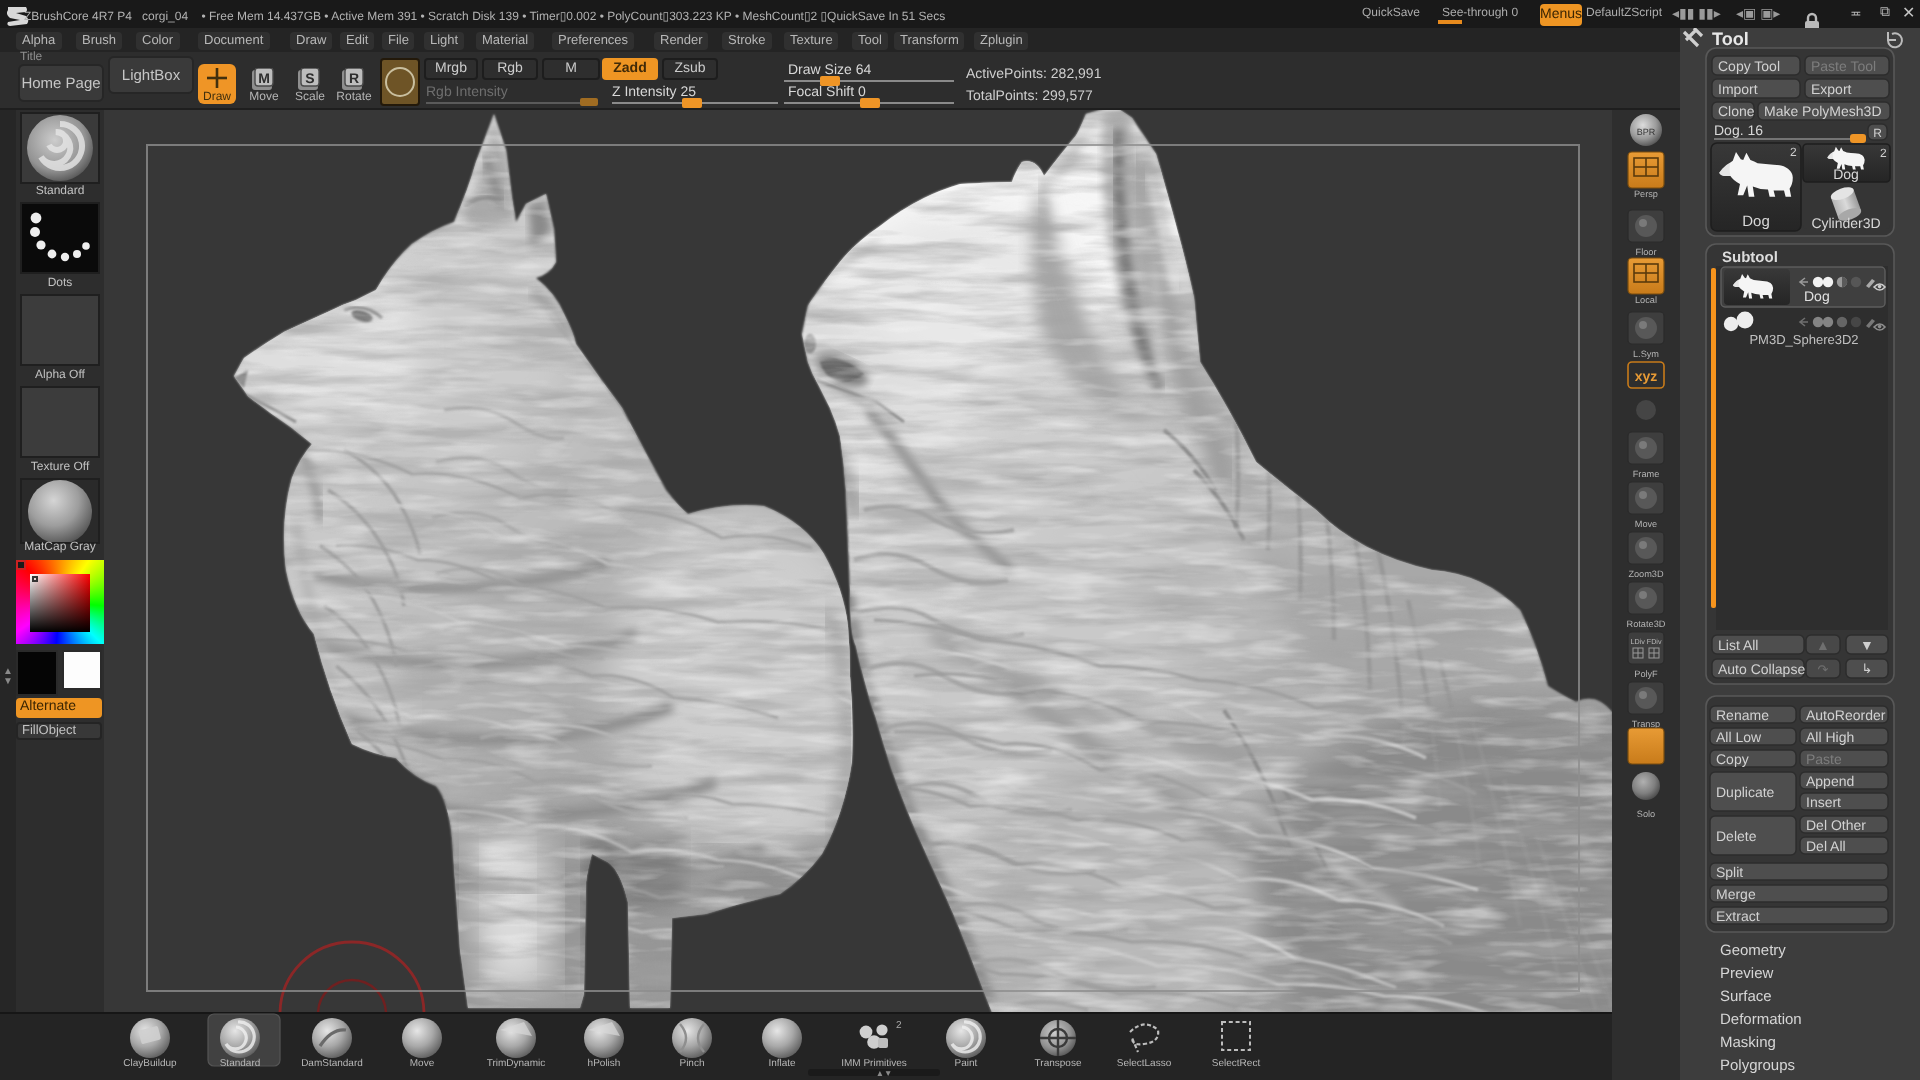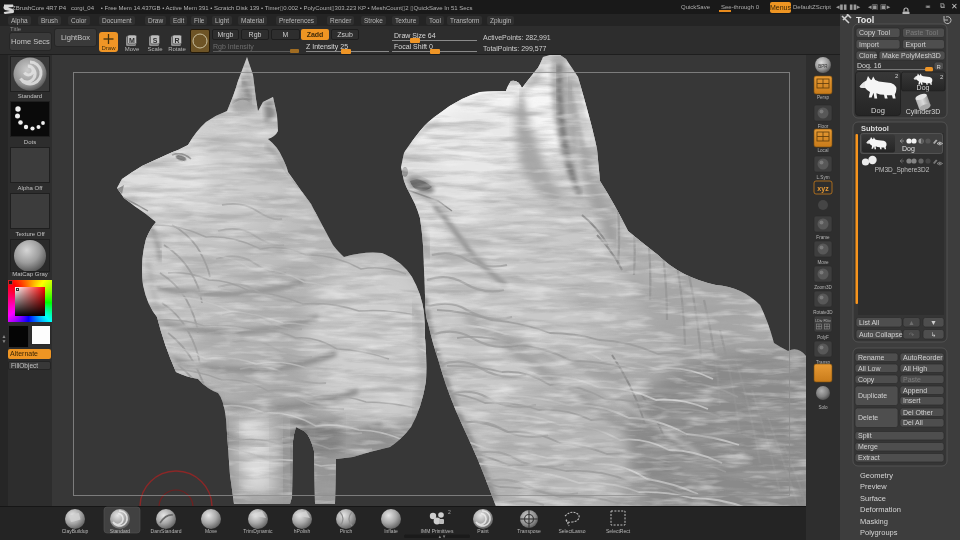--- a/index.html
+++ b/index.html
@@ -44,21 +44,21 @@
     <div class="abs" style="left:276px;top:15.5px;height:9.5px;padding:0 3px;background:#303030;border-radius:2px;color:#b8b8b8;font-size:6.5px;line-height:9.5px">Preferences</div>
     <div class="abs" style="left:327px;top:15.5px;height:9.5px;padding:0 3px;background:#303030;border-radius:2px;color:#b8b8b8;font-size:6.5px;line-height:9.5px">Render</div>
     <div class="abs" style="left:361px;top:15.5px;height:9.5px;padding:0 3px;background:#303030;border-radius:2px;color:#b8b8b8;font-size:6.5px;line-height:9.5px">Stroke</div>
     <div class="abs" style="left:392px;top:15.5px;height:9.5px;padding:0 3px;background:#303030;border-radius:2px;color:#b8b8b8;font-size:6.5px;line-height:9.5px">Texture</div>
     <div class="abs" style="left:426px;top:15.5px;height:9.5px;padding:0 3px;background:#303030;border-radius:2px;color:#b8b8b8;font-size:6.5px;line-height:9.5px">Tool</div>
     <div class="abs" style="left:447px;top:15.5px;height:9.5px;padding:0 3px;background:#303030;border-radius:2px;color:#b8b8b8;font-size:6.5px;line-height:9.5px">Transform</div>
     <div class="abs" style="left:487px;top:15.5px;height:9.5px;padding:0 3px;background:#303030;border-radius:2px;color:#b8b8b8;font-size:6.5px;line-height:9.5px">Zplugin</div>
 
 <div class="abs" style="left:0;top:26px;width:840px;height:29px;background:#2d2d2d;border-bottom:1px solid #1e1e1e"></div>
 <div class="abs" style="left:10px;top:25.5px;font-size:6px;color:#8f8f8f">Title</div>
-<div class="abs btn" style="left:9px;top:32px;width:43px;height:19px;font-size:7.5px;line-height:18px">Home Secs</div>
+<div class="abs btn" style="left:9px;top:32px;width:43px;height:19px;font-size:7.5px;line-height:18px">Home Page</div>
 <div class="abs btn" style="left:54px;top:28px;width:43px;height:19px;font-size:7.5px;line-height:18px">LightBox</div>
 <div class="abs" style="left:99px;top:31.5px;width:19px;height:20px;background:#ef9526;border-radius:3px">
   <svg width="19" height="20" viewBox="0 0 19 20">
         <g stroke="#42300e" stroke-width="1.3" fill="none">
           <line x1="9.5" y1="2" x2="9.5" y2="12"></line>
           <line x1="4.5" y1="7" x2="14.5" y2="7"></line>
           <line x1="6" y1="4.5" x2="8" y2="6.5" opacity="0"></line>
         </g>
         <text x="9.5" y="18" font-size="6" fill="#42300e" text-anchor="middle" font-family="Liberation Sans">Draw</text>
       </svg>

